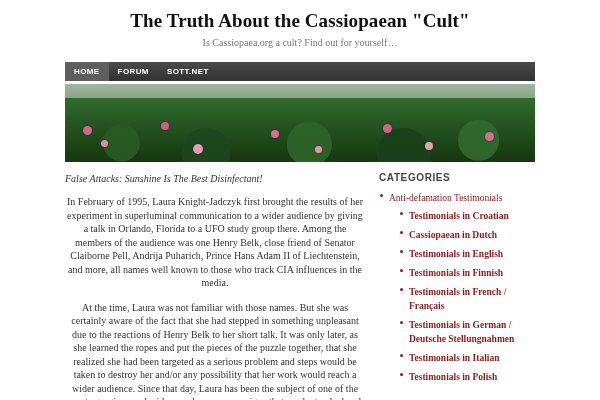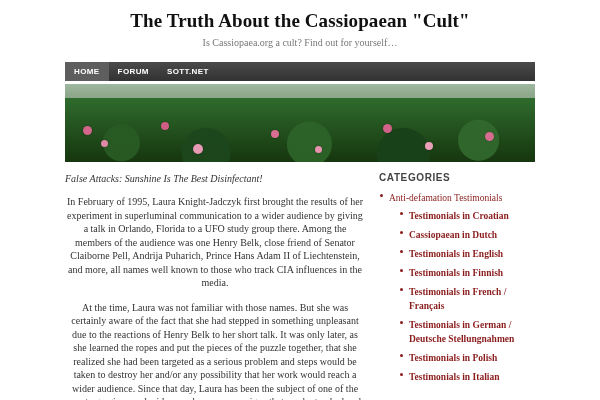--- a/index.html
+++ b/index.html
@@ -254,22 +254,22 @@
         <ul class="cat-list">
           <li>
             <a class="cat-link">Anti-defamation Testimonials</a>
             <ul class="sub-list">
               <li><a class="cat-link">Testimonials in Croatian</a></li>
               <li><a class="cat-link">Cassiopaean in Dutch</a></li>
               <li><a class="cat-link">Testimonials in English</a></li>
               <li><a class="cat-link">Testimonials in Finnish</a></li>
               <li><a class="cat-link">Testimonials in French / Français</a></li>
               <li><a class="cat-link">Testimonials in German / Deutsche Stellungnahmen</a></li>
+              <li><a class="cat-link">Testimonials in Italian</a></li>
               <li><a class="cat-link">Testimonials in Polish</a></li>
-              <li><a class="cat-link">Testimonials in Italian</a></li>
 
             </ul>
           </li>
 
         </ul>
       </div>
 
     </div>
   </div>
 

